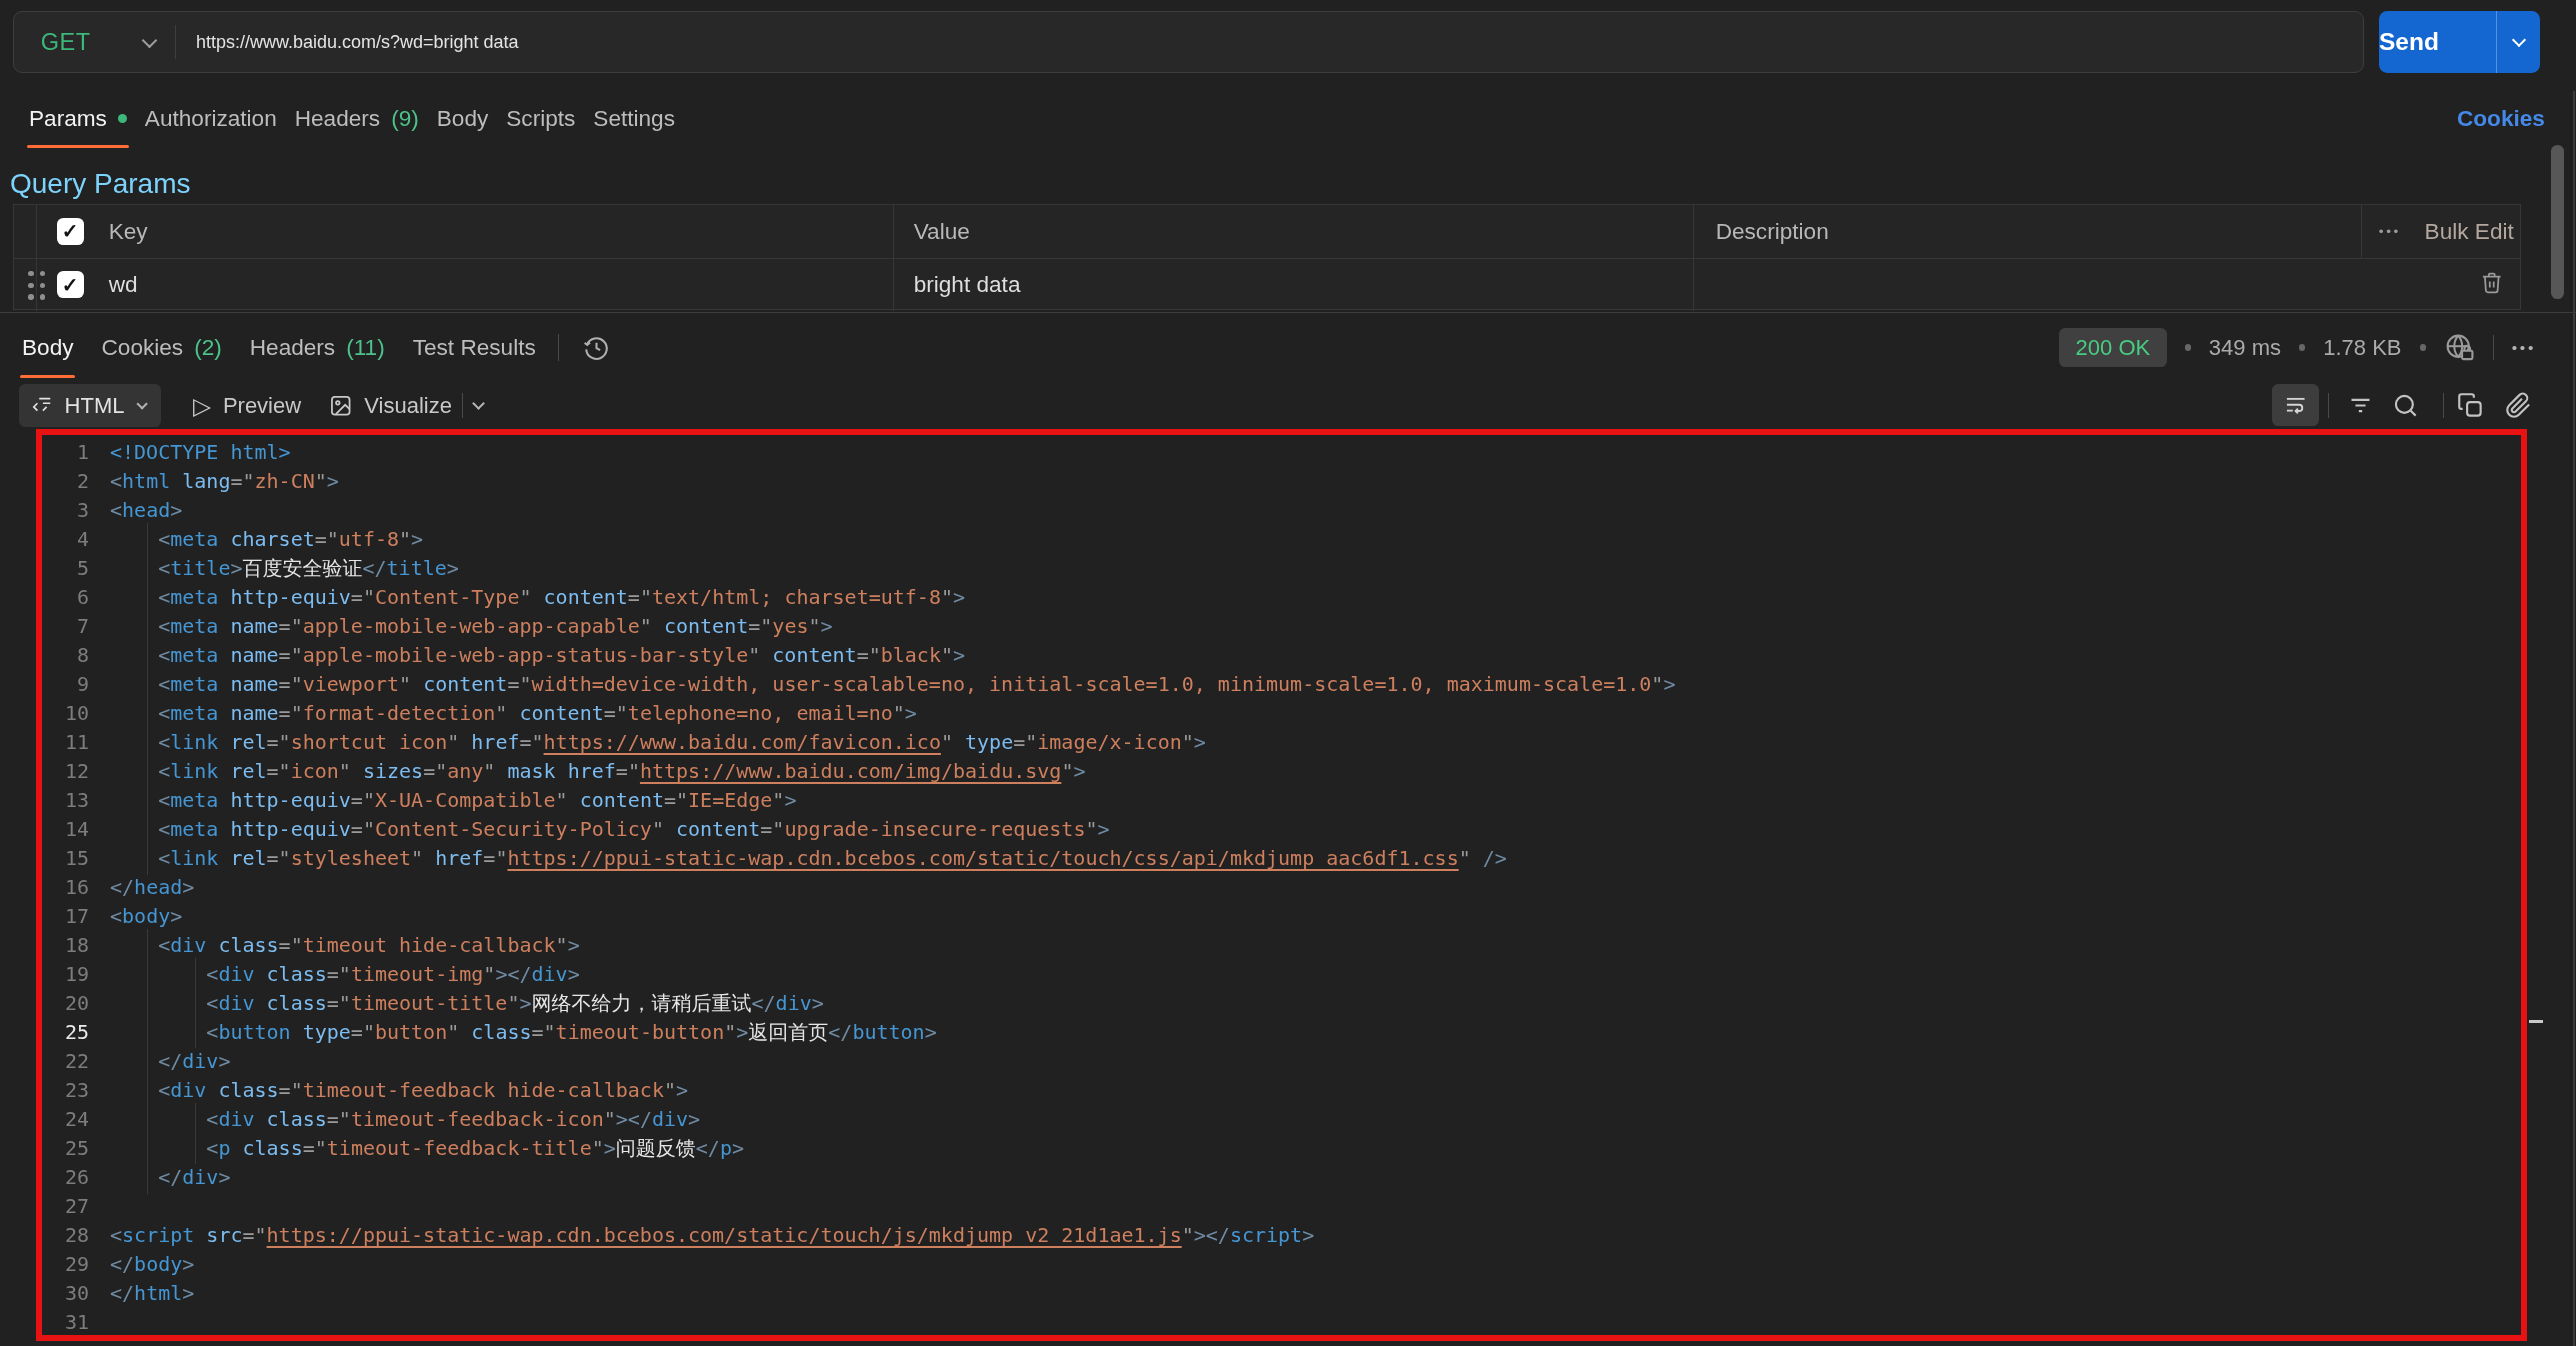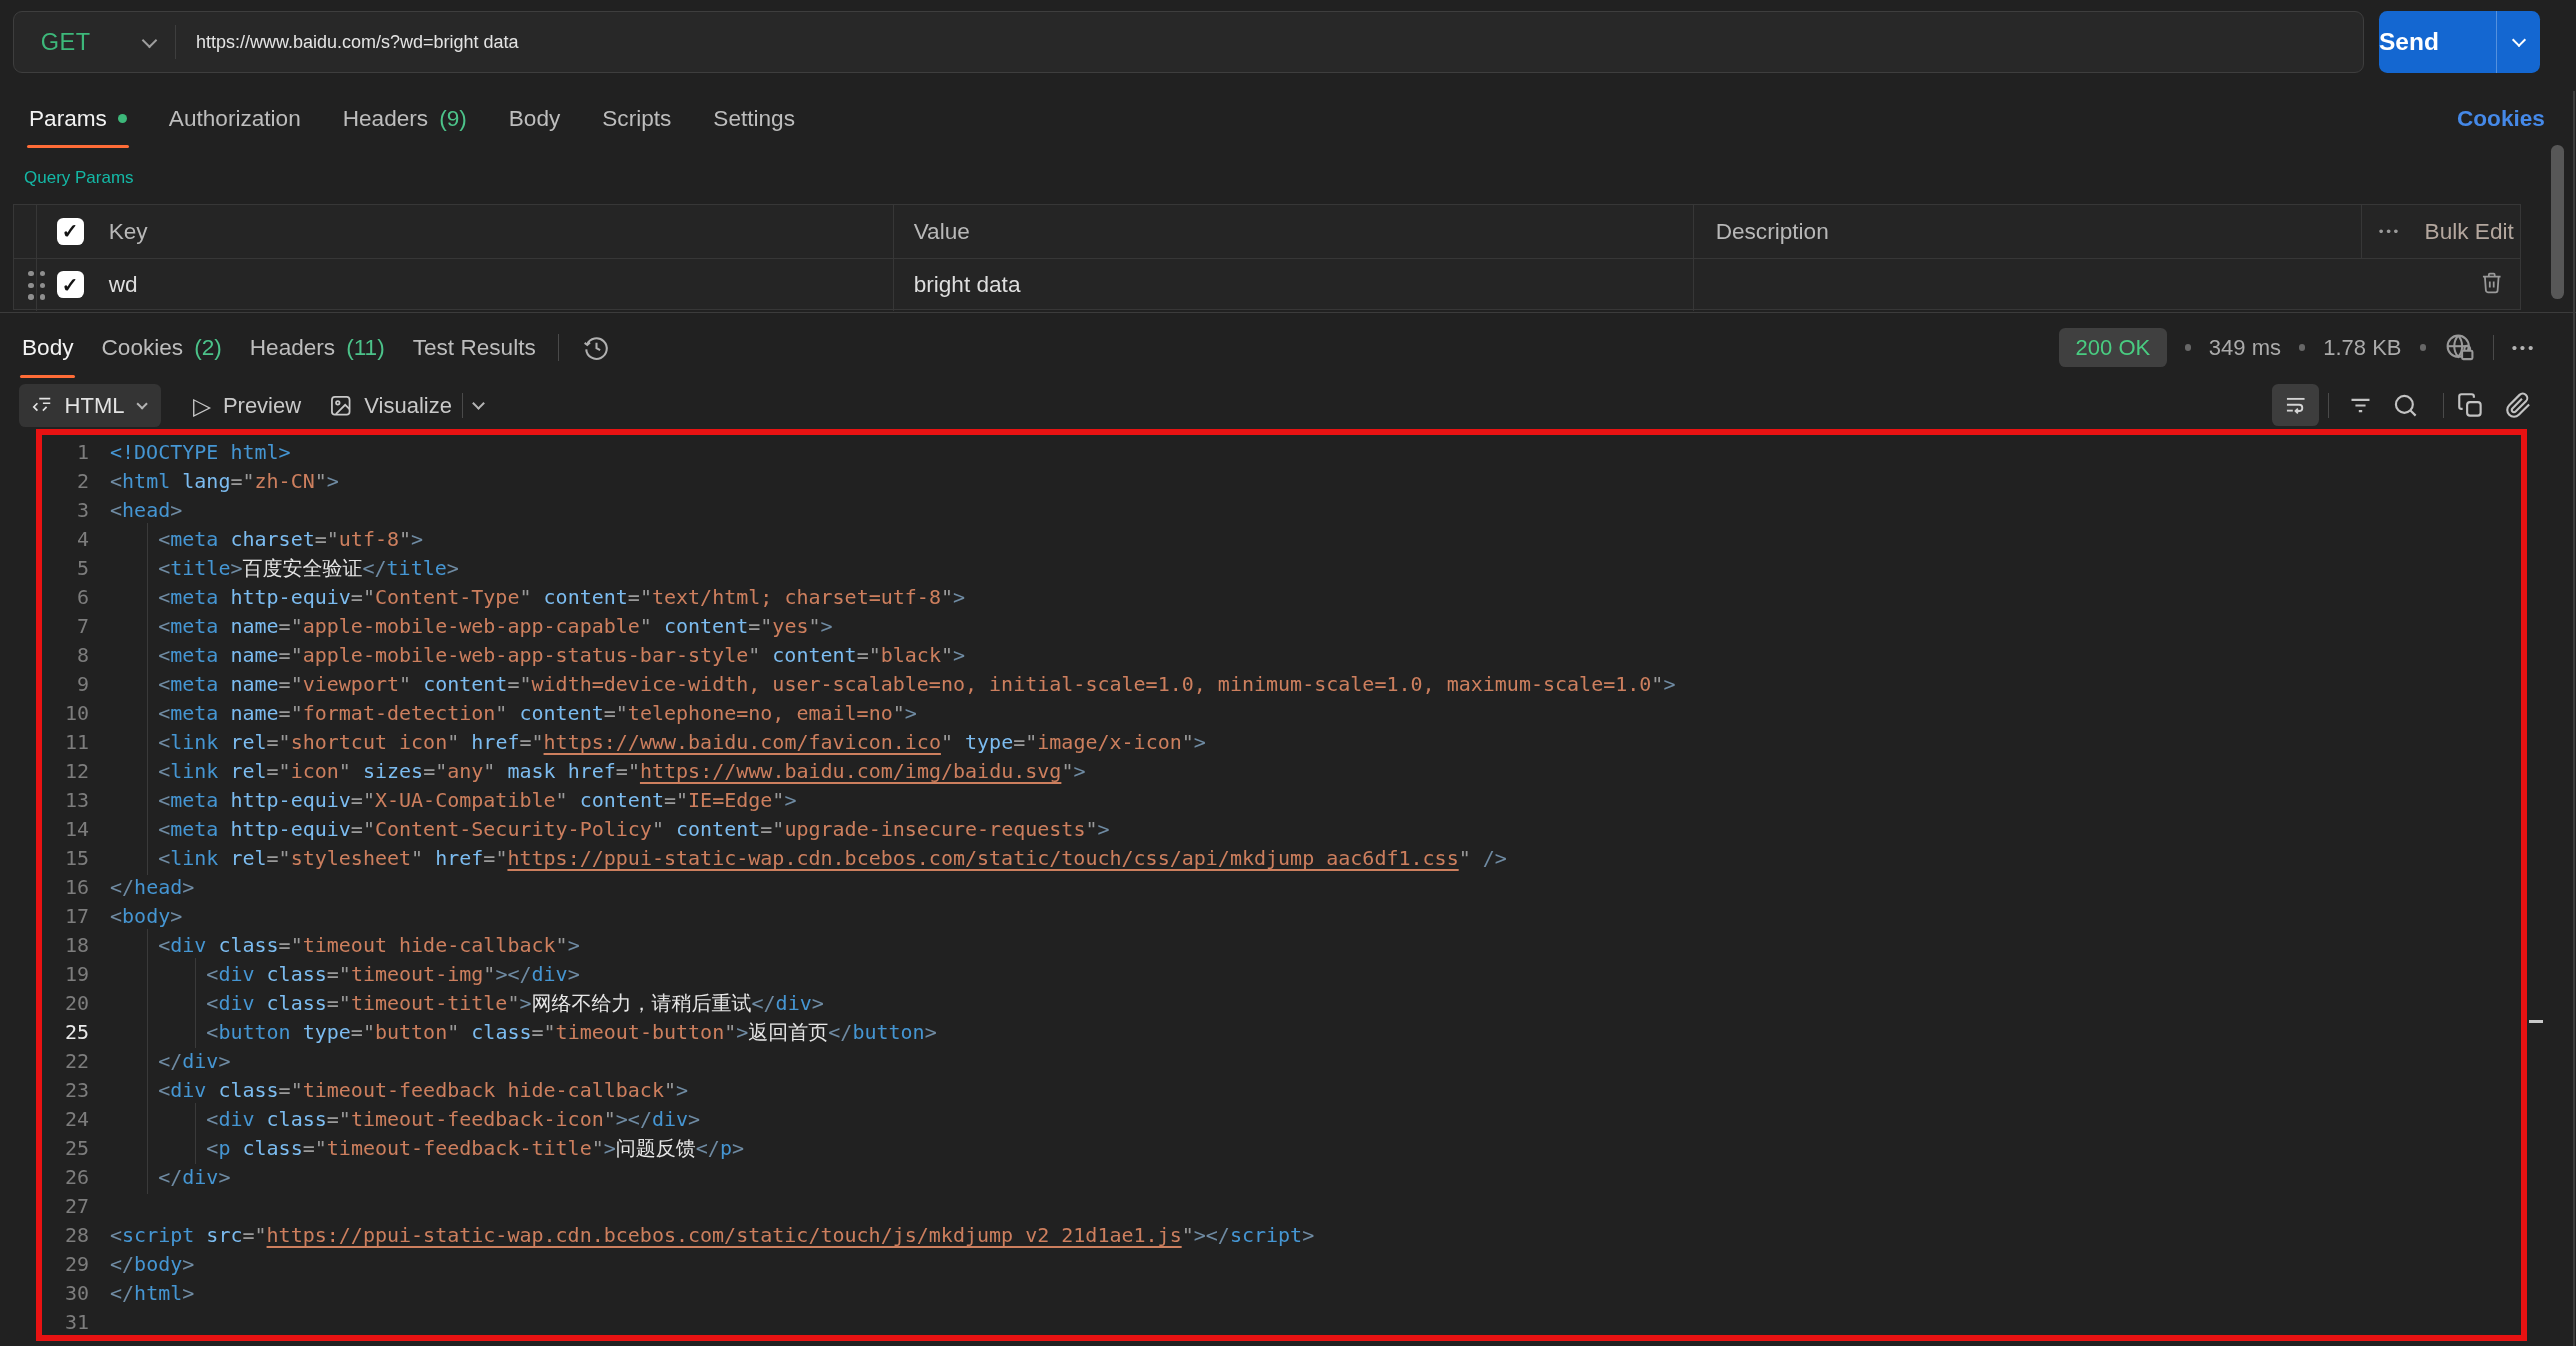--- a/index.html
+++ b/index.html
@@ -16,30 +16,30 @@
   .url-div{width:0.9px;height:34px;background:#3e3e3e;margin-left:20px}
   .url-text{margin-left:20px;font-size:18px;color:#e4e4e4}
   .send-btn{position:absolute;left:2379px;top:11px;width:161px;height:62px;background:#1467d1;
             border-radius:8.2px;display:flex;align-items:center;color:#fff}
   .send-label{flex:1;text-align:left;font-size:24.5px;font-weight:700}
   .send-sep{width:0.9px;height:62px;background:rgba(255,255,255,.28)}
   .send-caret{width:43px;display:flex;justify-content:center}
   .send-caret .chev{width:10px;height:10px;border-width:2.7px;margin-top:-4.5px}
   
   .req-tabs{position:absolute;left:0;top:87px;width:2576px;height:63px;display:flex;
-            padding-left:29px;gap:42px;font-size:22.6px;color:#bdbdbd}
+            padding-left:29px;gap:18px;font-size:22.6px;color:#bdbdbd}
   .tab{position:relative;display:flex;align-items:center;gap:11px;height:63px;cursor:default}
   .tab.active{color:#f3f3f3}
   .tab .dot{width:9px;height:9px;border-radius:50%;background:#3db87a}
   .tab .count{color:#4cc38a}
   .tab .under{position:absolute;left:-1.8px;right:-1.8px;bottom:1.8px;height:3.6px;border-radius:1.8px;background:#ff6c37}
   .cookies-link{position:absolute;left:2457px;top:87px;height:63px;display:flex;align-items:center;
                 color:#4589e8;font-size:22.6px;font-weight:700}
   
-  .qp-title{position:absolute;left:24px;top:168px;font-size:17px;color:#14b8a6}
+  .qp-title{position:absolute;left:10px;top:168px;font-size:28px;color:#7dd3fc}
   .qp-table{position:absolute;left:12.7px;top:204px;width:2508px;height:106px;background:#252525;
             border:0.9px solid #373737;font-size:22.6px}
   .vline{position:absolute;top:0;width:0.9px;background:#373737}
   .hline{position:absolute;left:0;right:0;height:0.9px;background:#373737}
   .cellt{position:absolute;color:#b8b8b8}
   .cellv{position:absolute;color:#dedede}
   .cb{position:absolute;width:27px;height:27px;background:#fff;border-radius:6.3px;color:#141414;
       display:flex;align-items:center;justify-content:center;font-size:20px;font-weight:700}
   .dots6{position:absolute;display:grid;grid-template-columns:repeat(2,5.4px);grid-auto-rows:5.4px;gap:6.3px}
   .dots6 i{width:5.4px;height:5.4px;border-radius:50%;background:#8f8f8f}

